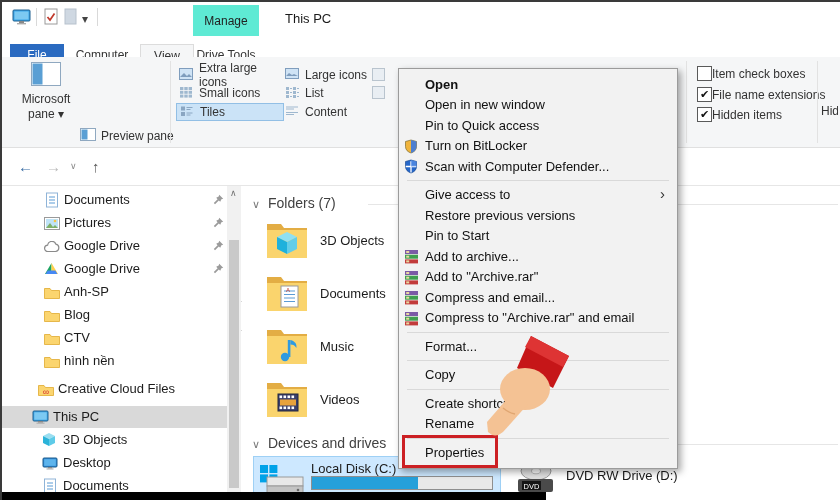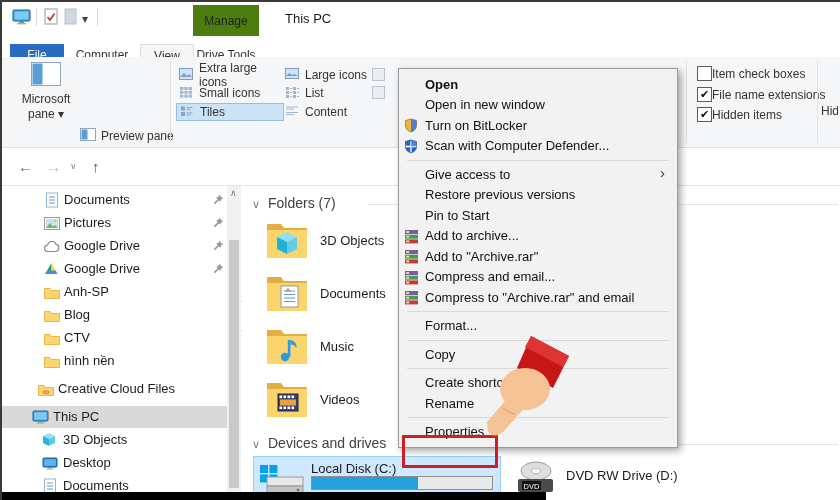--- a/index.html
+++ b/index.html
@@ -9,21 +9,21 @@
   }
   .abs{position:absolute}
 
   
   #frame{left:0;top:0;width:838px;height:500px;border-left:2px solid #3a3a3a;border-top:2px solid #3a3a3a;pointer-events:none;z-index:90}
 
   
   #titlebar{left:0;top:0;width:840px;height:36px;background:#fff}
   .qat-btn{top:9px;height:18px;display:flex;align-items:center}
   .qat-sep{top:8px;width:1px;height:18px;background:#d9d9d9}
-  #manage-tab{left:193px;top:5px;width:66px;height:31px;background:#4d7c0f;display:flex;align-items:center;justify-content:center;color:#222}
+  #manage-tab{left:193px;top:5px;width:66px;height:31px;background:#5eead4;display:flex;align-items:center;justify-content:center;color:#222}
   #win-title{left:285px;top:11px;font-size:13px;color:#1a1a1a}
 
   
   #tabrow{left:0;top:36px;width:840px;height:21px;background:#fff}
   .tab{position:absolute;top:8px;height:21px;display:flex;align-items:center;justify-content:center;color:#333}
   #tab-file{left:10px;width:54px;background:#2a6ac0;color:#fff}
   #tab-computer{left:70px;width:64px}
   #tab-view{left:140px;width:52px;background:#f5f6f7;border:1px solid #dcdcdc;border-bottom:none}
   #tab-drivetools{left:193px;width:66px}
 
@@ -482,20 +482,23 @@
 </div>
 
 <div id="ctx" class="abs">
   <div class="cm-item bold">
       <span>Open</span>
     </div>
   <div class="cm-item">
       <span>Open in new window</span>
     </div>
   <div class="cm-item">
+      <span>Pin to Quick access</span>
+    </div>
+  <div class="cm-item">
     <span class="cm-icon"><svg width="14" height="15">
           <path d="M7 1l5.5 1.5v5c0 3.5-2.5 5.5-5.5 6.5-3-1-5.5-3-5.5-6.5v-5z" fill="#f0b43c" stroke="#7a6a31" stroke-width="0.7"></path>
           <path d="M7 1l5.5 1.5v5c0 3.5-2.5 5.5-5.5 6.5z" fill="#4d7fd0"></path>
         </svg></span>
     <span>Turn on BitLocker</span>
   </div>
   <div class="cm-item">
     <span class="cm-icon"><svg width="14" height="15">
           <path d="M7 1l5.5 1.5v5c0 3.5-2.5 5.5-5.5 6.5-3-1-5.5-3-5.5-6.5v-5z" fill="#2667c9" stroke="#1b4a91" stroke-width="0.7"></path>
           <path d="M7 2.2v11.4M1.8 7.5h10.4" stroke="#fff" stroke-width="1.3"></path>

